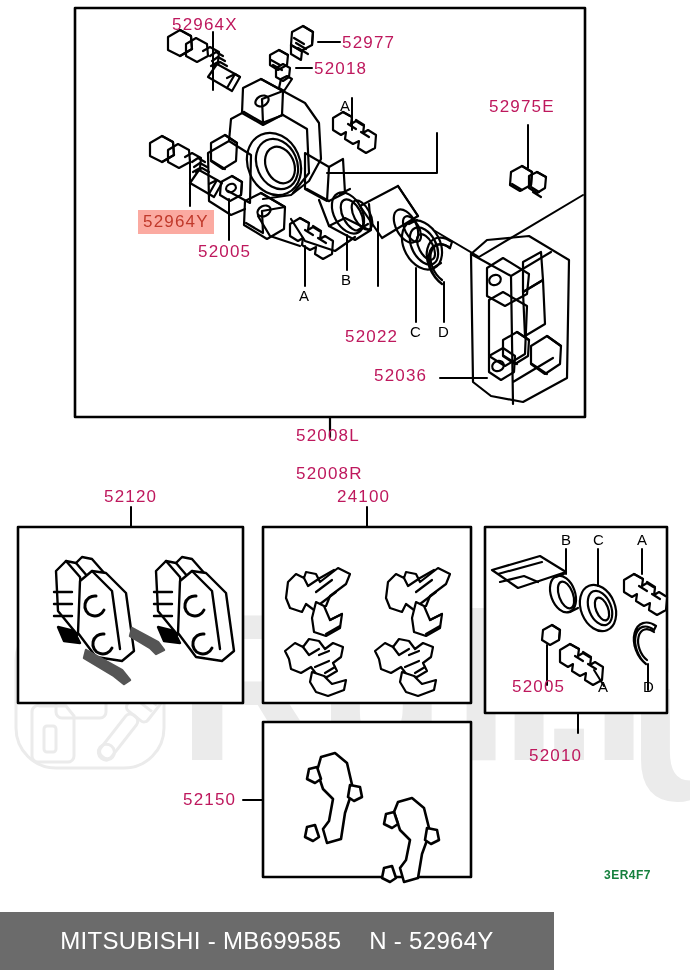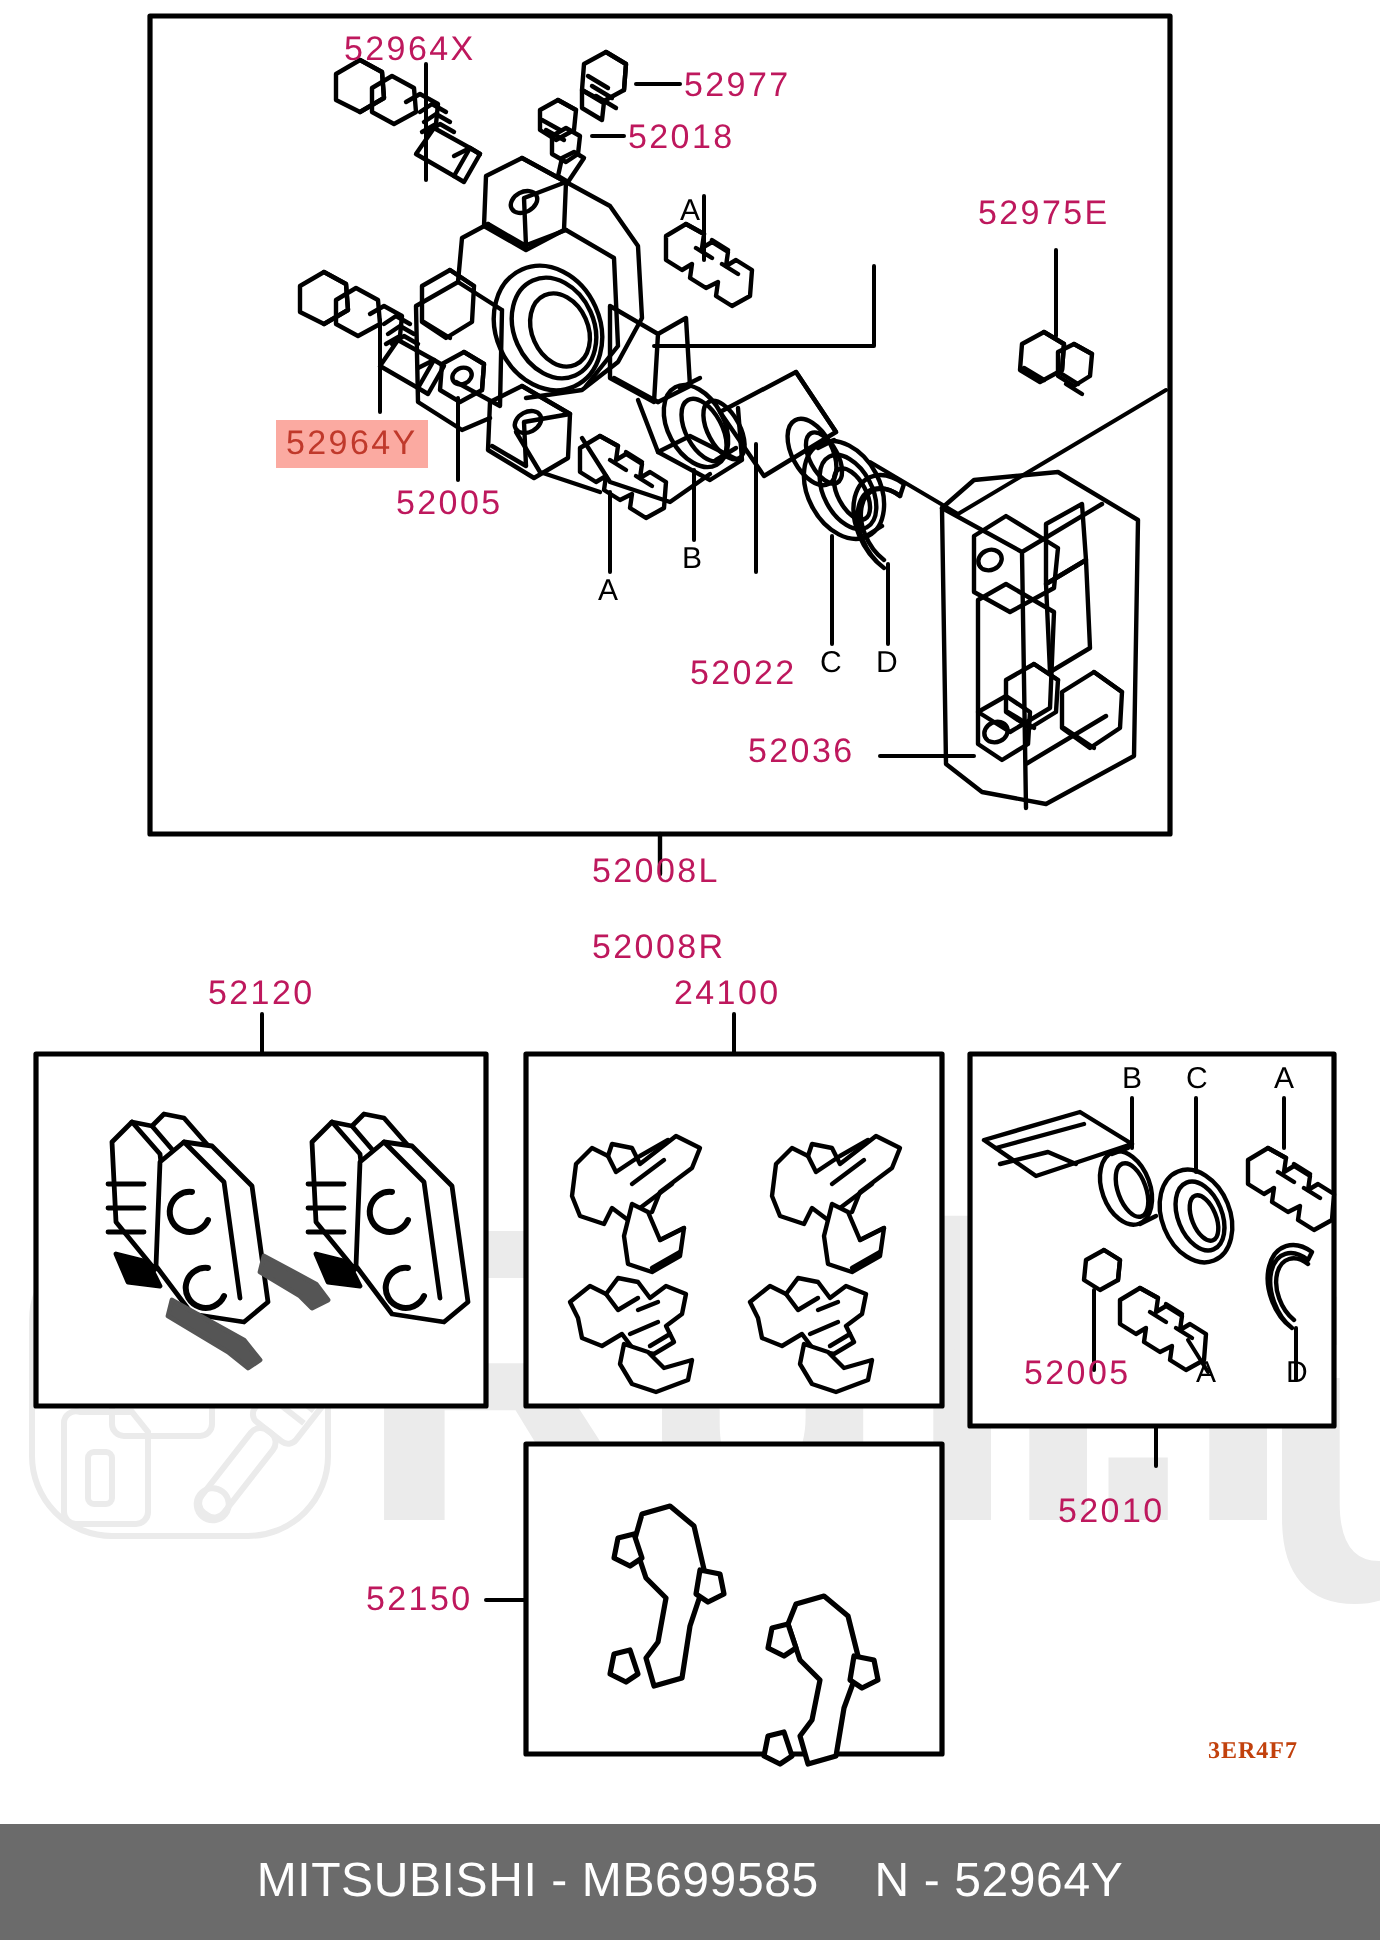--- a/index.html
+++ b/index.html
@@ -66,35 +66,35 @@
     color: #c0392b;
     background: #fbaaa1;
     padding: 3px 5px 4px 5px;
     white-space: nowrap;
     line-height: 1;
     text-align: right;
   }
   .code {
     position: absolute;
     z-index: 20;
-    font-family: Liberation Serif, serif;
+    font-family: Liberation Sans, sans-serif;
     font-size: 12px;
     font-weight: bold;
     letter-spacing: 0.5px;
-    color: #c2410c;
+    color: #15803d;
     white-space: nowrap;
     text-align: right;
   }
 
   
   #footer {
     position: absolute;
     left: 0;
     top: 912px;
-    width: 690px;
+    width: 554px;
     height: 58px;
     background: #6b6b6b;
     z-index: 30;
     display: flex;
     align-items: center;
     justify-content: center;
   }
   #footer-text {
     color: #ffffff;
     font-family: "Liberation Sans", sans-serif;

